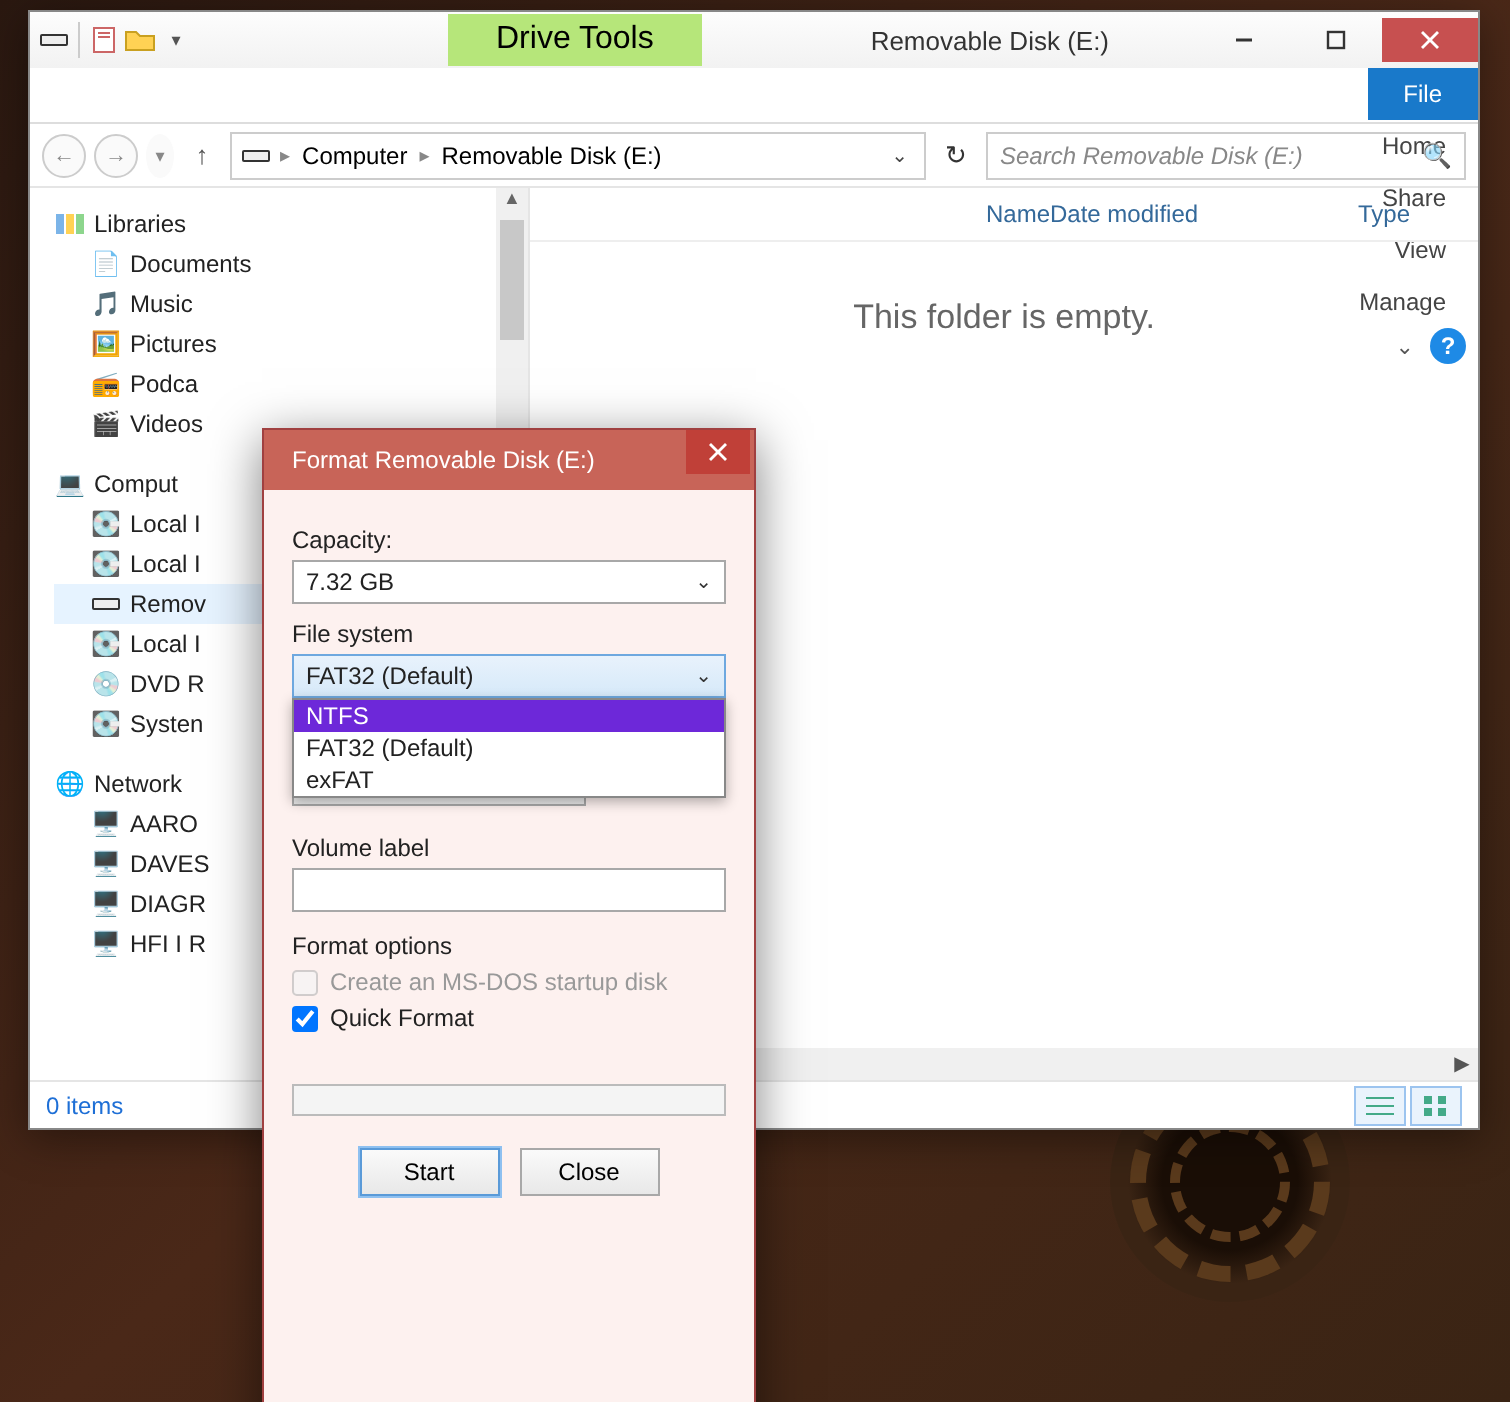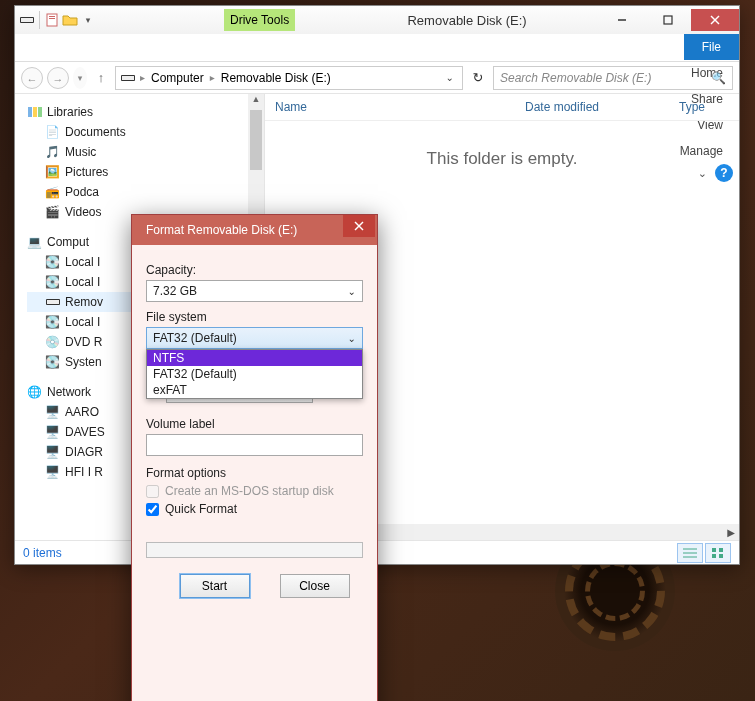--- a/index.html
+++ b/index.html
@@ -10,21 +10,21 @@
   .gear::after { inset:30px; border-width:5px; }
   .pend { position:absolute; right:120px; top:-140px; width:3px; height:200px; background:#8a5a2c; }
   .pend::after { content:""; position:absolute; bottom:-14px; left:-6px; width:15px; height:15px; border-radius:50%; background:#c89040; }
 
   
   .explorer { position:absolute; left:14px; top:5px; width:726px; height:560px; background:#fff; border:1px solid #888; box-shadow:0 4px 20px rgba(0,0,0,.4); }
   .titlebar { height:28px; background:linear-gradient(#fdfdfd,#f2f2f2); display:flex; align-items:center; font-size:12px; }
   .titlebar .sys { display:flex; gap:2px; padding:0 4px; align-items:center; }
   .sysicon { width:16px; height:16px; display:inline-flex; align-items:center; justify-content:center; font-size:11px; }
   .qa-sep { width:1px; height:18px; background:#ccc; margin:0 2px; }
-  .titlebar .drive-tools { background:#b6e67a; padding:4px 6px; font-size:12px; margin-left:124px; }
+  .titlebar .drive-tools { background:#b6e67a; padding:4px 24px; font-size:16px; margin-left:124px; }
   .titlebar .wtitle { flex:1; text-align:center; font-size:13px; color:#333; padding-left:40px; }
   .winbtns { display:flex; }
   .winbtn { width:46px; height:22px; display:flex; align-items:center; justify-content:center; font-size:11px; color:#555; }
   .winbtn.close { background:#c75050; color:#fff; width:48px; }
   .winbtn.close svg, .winbtn svg { width:10px; height:10px; }
 
   .ribbon-tabs { height:28px; background:#fff; display:flex; align-items:flex-end; border-bottom:1px solid #ddd; font-size:12px;flex-direction:column; }
   .ribbon-tabs .file { background:#1979ca; color:#fff; padding:6px 18px 6px; font-size:12px; }
   .ribbon-tabs .rtab { padding:6px 16px; color:#444; }
 
@@ -46,21 +46,21 @@
   .tree .grp { margin-top:10px; }
   .tree .node { display:flex; align-items:center; gap:4px; padding:2px 0; white-space:nowrap; }
   .tree .node.indent { padding-left:18px; }
   .tree .node.sel { background:#e6f3ff; }
   .ticon { width:16px; height:16px; display:inline-flex; align-items:center; justify-content:center; }
   .tree-scroll { position:absolute; right:0; top:0; width:16px; height:100%; background:#f0f0f0; }
   .tree-scroll .thumb { position:absolute; left:2px; width:12px; background:#c8c8c8; }
 
   .content { flex:1; position:relative; }
   .cols { display:flex; font-size:12px; color:#34699a; border-bottom:1px solid #eee; padding:6px 10px; }
-  .cols .c1 { width:250px; }
+  .cols .c1 { width:250px;text-align:right; }
   .cols .c2 { flex:1; }
   .cols .c3 { width:50px; }
   .empty { text-align:center; color:#666; font-size:17px; padding:28px 0; }
   .hscroll { position:absolute; bottom:0; left:0; right:0; height:16px; background:#f0f0f0; display:flex; align-items:center; }
   .hscroll .ar { width:16px; text-align:center; color:#555; font-size:10px; }
   .hscroll .track { flex:1; }
 
   .status { height:24px; border-top:1px solid #e5e5e5; display:flex; align-items:center; font-size:12px; padding:0 8px; }
   .status .count { color:#1e6fd6; }
   .viewbtns { margin-left:auto; display:flex; gap:2px; }
@@ -72,21 +72,21 @@
   .dtitle .dclose { margin-left:auto; width:32px; height:22px; background:#c04038; display:flex; align-items:center; justify-content:center; margin-right:2px; margin-top:-8px; }
   .dtitle .dclose svg { width:10px; height:10px; }
   .dbody { padding:10px 14px; font-size:12px; color:#222; }
   .dlabel { margin-top:8px; margin-bottom:3px; }
   .dselect { width:100%; height:22px; border:1px solid #a8a8a8; background:#fff; display:flex; align-items:center; padding:0 6px; font-size:12px; position:relative; }
   .dselect .dd { margin-left:auto; font-size:10px; color:#333; }
   .dselect.hl { background:linear-gradient(#e8f2fc,#d6e9f9); border-color:#6ea8df; }
   .dropdown-list { position:absolute; left:-1px; top:21px; width:calc(100% + 2px); background:#fff; border:1px solid #888; box-shadow:0 2px 6px rgba(0,0,0,.3); z-index:10; }
   .dropdown-list .opt { padding:1px 6px; font-size:12px; }
   .dropdown-list .opt.sel { background:#6d28d9; color:#fff; }
-  .dbtn { height:24px; padding:0 10px; border:1px solid #a8a8a8; background:linear-gradient(#fafafa,#e8e8e8); font-size:12px;margin-left:20px; }
+  .dbtn { height:24px; padding:0 10px; border:1px solid #a8a8a8; background:linear-gradient(#fafafa,#e8e8e8); font-size:12px; }
   .restore { margin-top:30px; }
   .vlabel-in { width:100%; height:22px; border:1px solid #a8a8a8; background:#fff; }
   .chk { display:flex; align-items:center; gap:6px; margin-top:4px; font-size:12px; }
   .chk input { width:13px; height:13px; }
   .chk.disabled { color:#999; }
   .progress { width:100%; height:16px; border:1px solid #bbb; background:#f4f4f4; margin-top:26px; }
   .dactions { display:flex; gap:10px; justify-content:center; margin-top:16px; }
   .dactions .dbtn { width:70px; }
   .dactions .dbtn.primary { border-color:#5a9ad8; box-shadow:0 0 0 1px #8ec0f0; }
 

